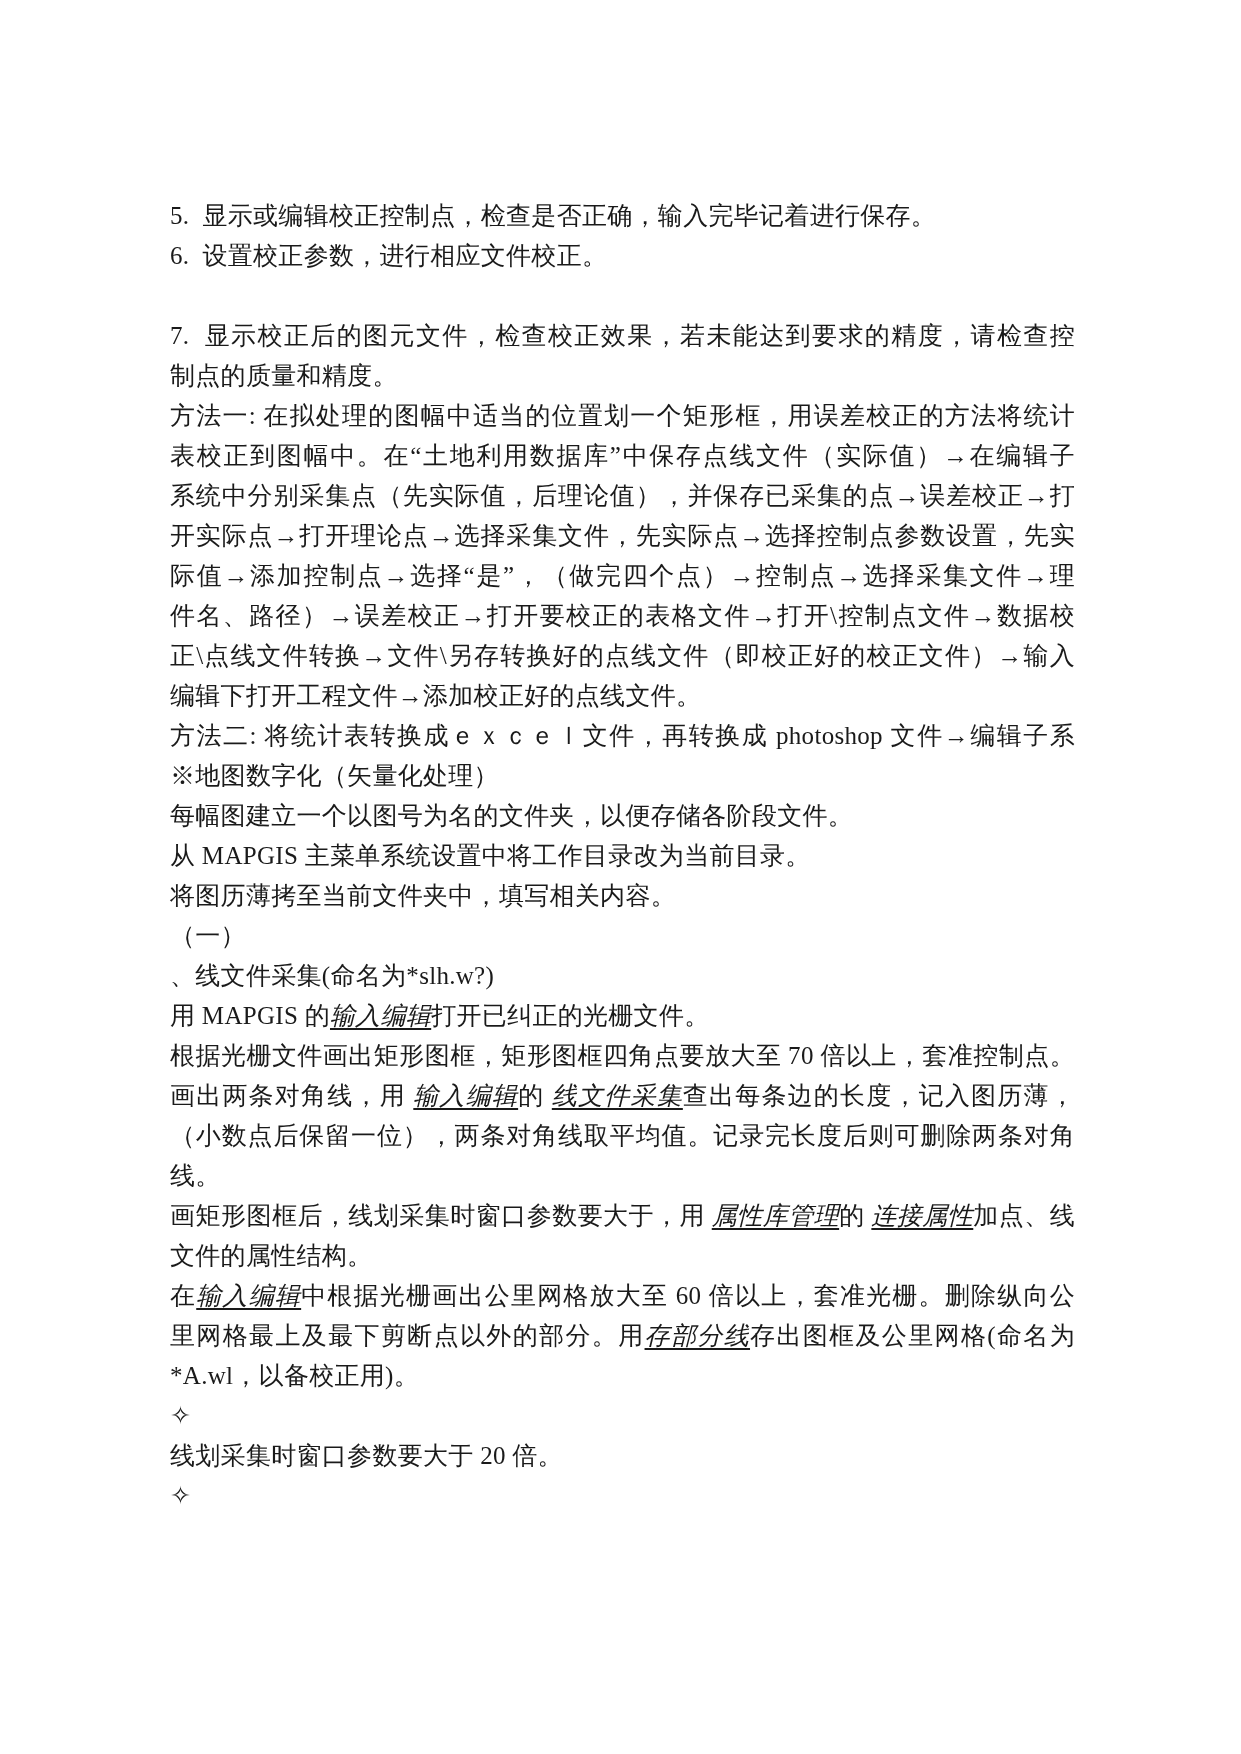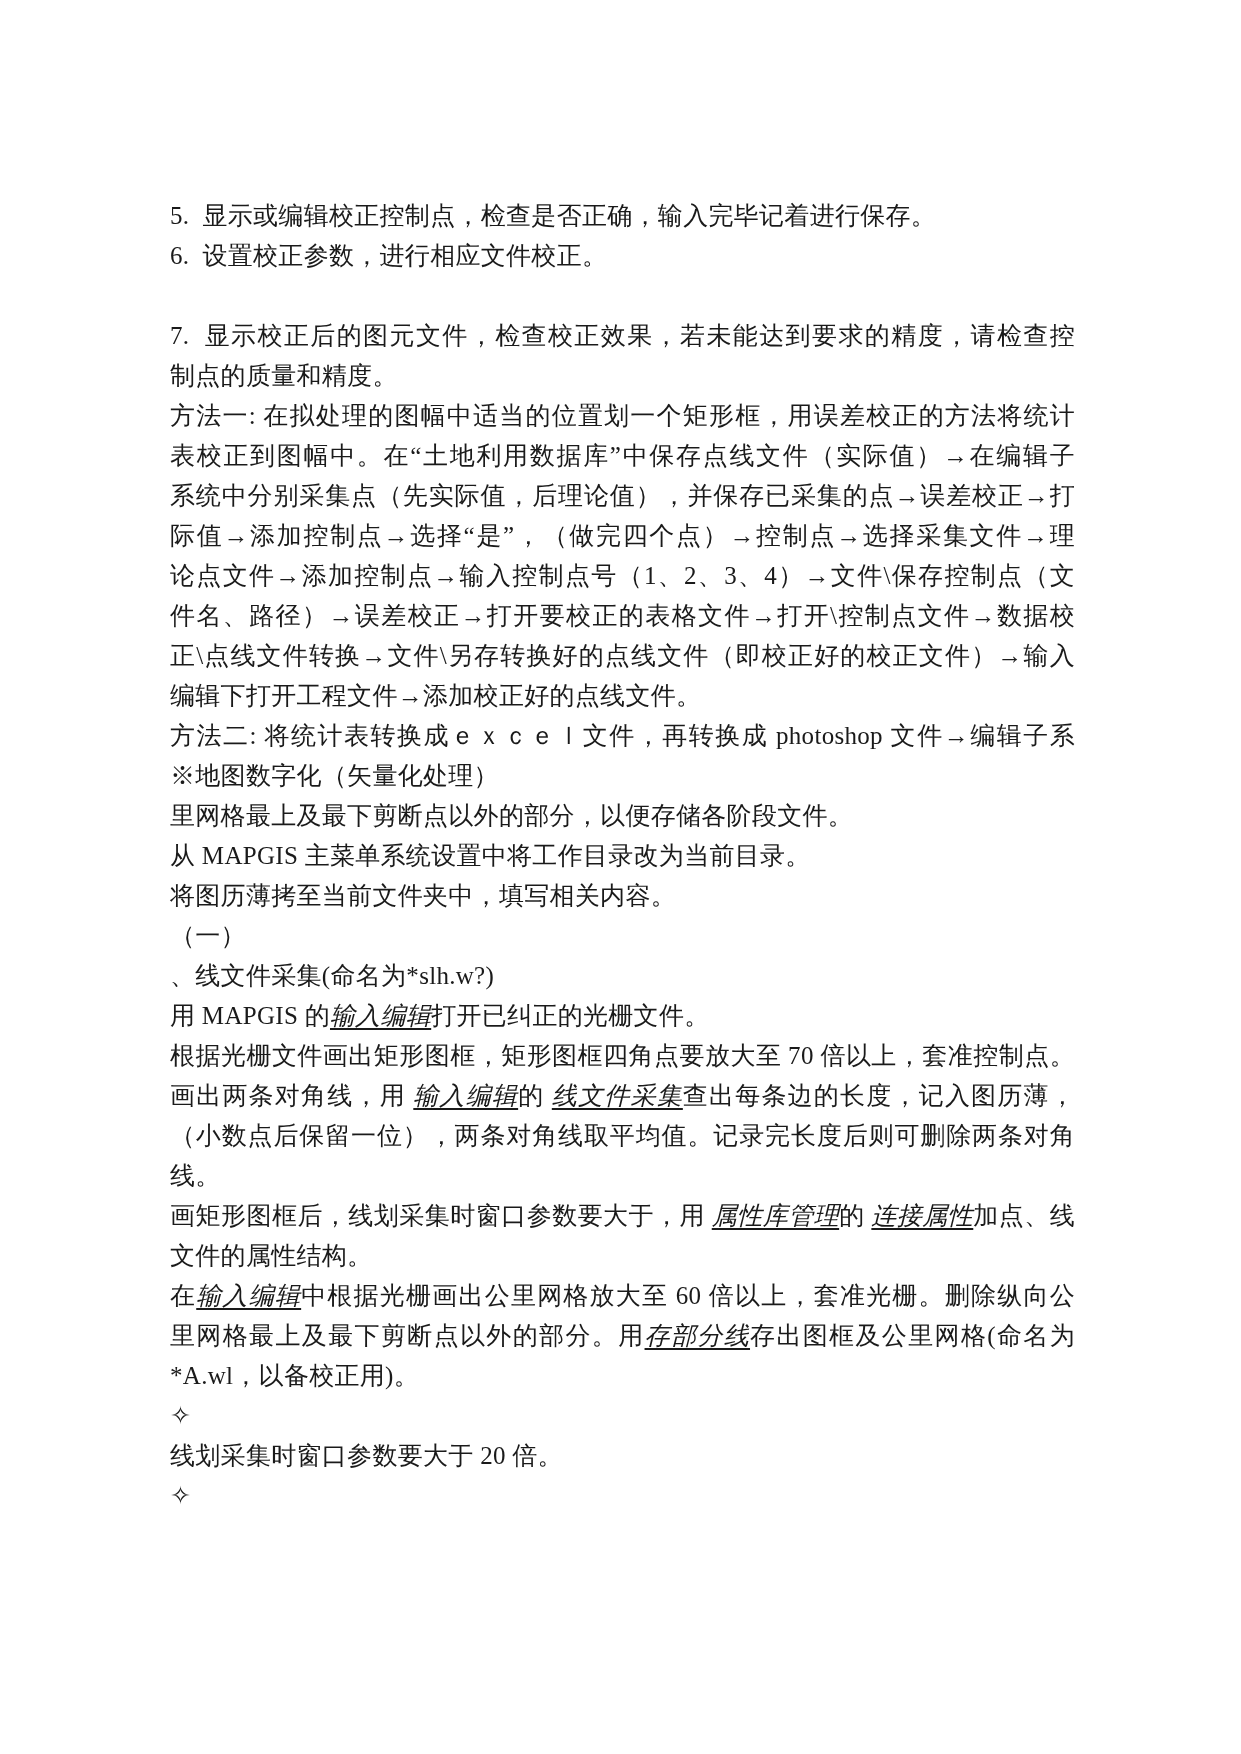--- a/index.html
+++ b/index.html
@@ -46,30 +46,30 @@
 
     <div class="ln"><span>5.&nbsp; 显示或编辑校正控制点，检查是否正确，输入完毕记着进行保存。</span></div>
     <div class="ln"><span>6.&nbsp; 设置校正参数，进行相应文件校正。</span></div>
     <div class="ln blank"></div>
     <div class="ln fill"><span>7.&nbsp; 显示校正后的图元文件，检查校正效果，若未能达到要求的精度，请检查控</span></div>
     <div class="ln"><span>制点的质量和精度。</span></div>
 
     <div class="ln fill"><span>方法一: 在拟处理的图幅中适当的位置划一个矩形框，用误差校正的方法将统计</span></div>
     <div class="ln fill"><span>表校正到图幅中。在“土地利用数据库”中保存点线文件（实际值）→在编辑子</span></div>
     <div class="ln fill"><span>系统中分别采集点（先实际值，后理论值），并保存已采集的点→误差校正→打</span></div>
+    <div class="ln fill"><span>开实际点→打开理论点→选择采集文件，先实际点→选择控制点参数设置，先实</span></div>
     <div class="ln fill"><span>际值→添加控制点→选择“是”，（做完四个点）→控制点→选择采集文件→理</span></div>
-    <div class="ln fill"><span>论点文件→添加控制点→输入控制点号（1、2、3、4）→文件\保存控制点（文</span></div>
     <div class="ln fill"><span>件名、路径）→误差校正→打开要校正的表格文件→打开\控制点文件→数据校</span></div>
     <div class="ln fill"><span>正\点线文件转换→文件\另存转换好的点线文件（即校正好的校正文件）→输入</span></div>
     <div class="ln"><span>编辑下打开工程文件→添加校正好的点线文件。</span></div>
 
     <div class="ln fill"><span>方法二: 将统计表转换成ｅｘｃｅｌ文件，再转换成 photoshop 文件→编辑子系</span></div>
 
     <div class="ln"><span>※地图数字化（矢量化处理）</span></div>
-    <div class="ln"><span>里网格最上及最下剪断点以外的部分，以便存储各阶段文件。</span></div>
+    <div class="ln"><span>每幅图建立一个以图号为名的文件夹，以便存储各阶段文件。</span></div>
     <div class="ln"><span>从 MAPGIS 主菜单系统设置中将工作目录改为当前目录。</span></div>
     <div class="ln"><span>将图历薄拷至当前文件夹中，填写相关内容。</span></div>
     <div class="ln"><span>（一）</span></div>
     <div class="ln"><span>、线文件采集(命名为*slh.w?)</span></div>
 
     <div class="ln"><span>用 MAPGIS 的</span><span class="em">输入编辑</span><span>打开已纠正的光栅文件。</span></div>
 
     <div class="ln fill"><span>根据光栅文件画出矩形图框，矩形图框四角点要放大至 70 倍以上，套准控制点。</span></div>
 
     <div class="ln fill"><span>画出两条对角线，用 </span><span class="em">输入编辑</span><span>的 </span><span class="em">线文件采集</span><span>查出每条边的长度，记入图历薄，</span></div>

